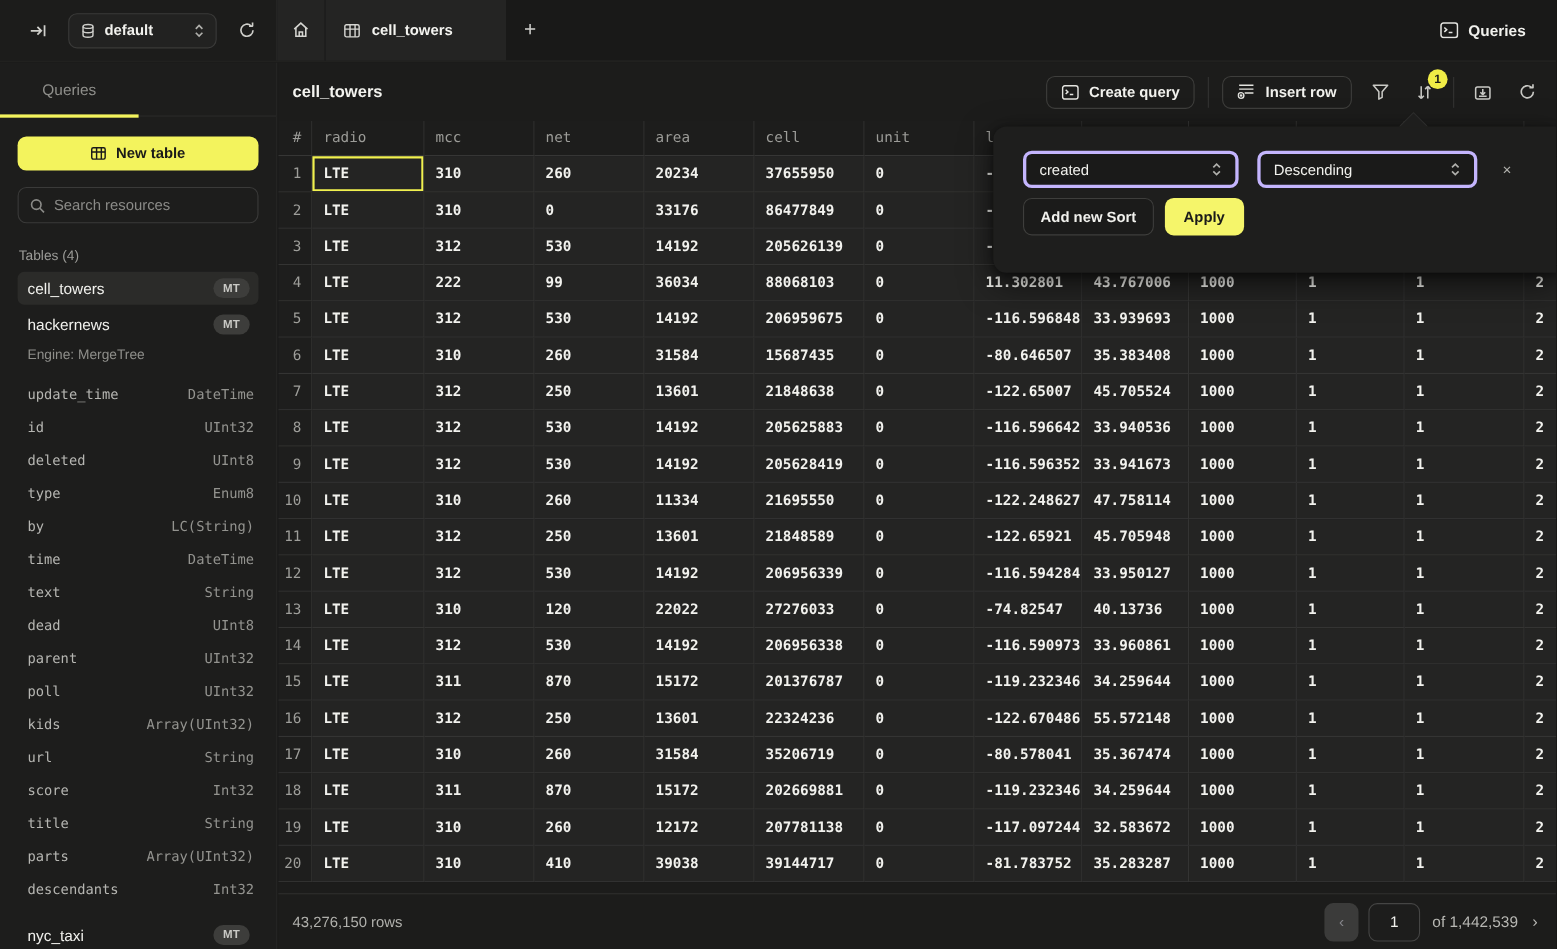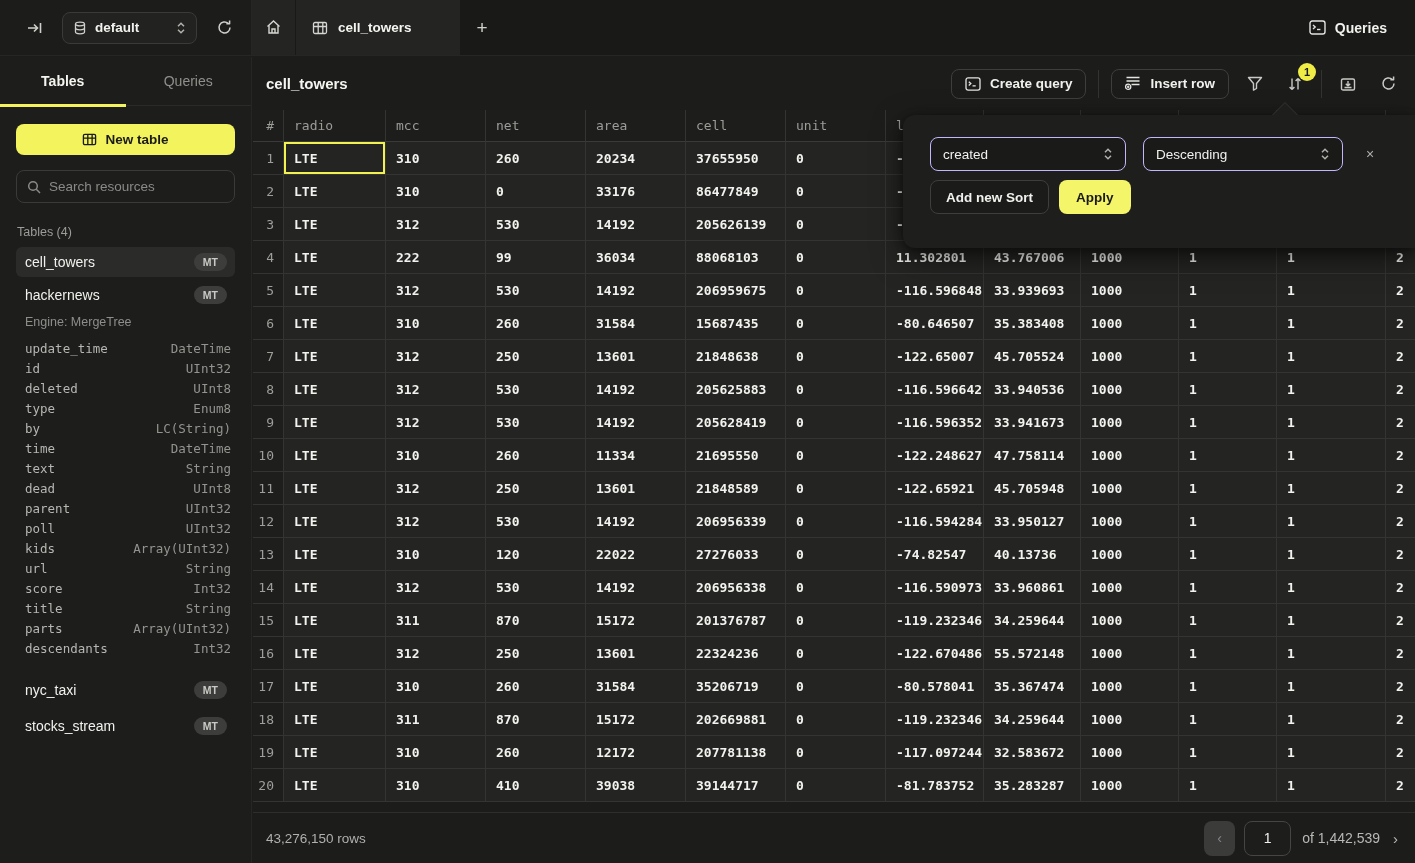--- a/index.html
+++ b/index.html
@@ -36,21 +36,21 @@
   .search-box { margin-top:15px; height:33px; border:1px solid #3a3a39; border-radius:8px; display:flex; align-items:center; gap:8px; padding:0 10px; color:#8a8a87;}
   .search-box input { flex:1; background:transparent; border:none; outline:none; color:#e8e8e4; font-size:13.5px; font-family:"Liberation Sans",sans-serif;}
   .search-box input::placeholder { color:#8a8a87; }
   .section-label { margin:22px 0 8px 1px; font-size:12.5px; color:#9c9c98; }
   .tbl-item { height:30px; display:flex; align-items:center; justify-content:space-between; padding:0 8px 0 9px; border-radius:6px; cursor:pointer; margin-bottom:3px;}
   .tbl-item.active { background:#2b2b29; }
   .tbl-item .nm { font-size:14px; color:#f1f1ed; }
   .pill { background:#3d3d3b; color:#c9c9c5; font-size:10.5px; font-weight:700; border-radius:10px; padding:3px 9px; }
   .engine-line { font-size:12.5px; color:#8e8e8a; padding:2px 0 8px 9px; }
   .schema { padding:2px 4px 10px 9px; }
-  .schema-row { display:flex; justify-content:space-between; font-size:12.5px; line-height:20px; }
+  .schema-row { display:flex; justify-content:space-between; font-size:12.5px; line-height:20px;margin-top:10px; }
   .schema-row .cn { color:#b6b6b2; }
   .schema-row .ct { color:#93938f; }
   .tbl-item.spaced { margin-top:6px; }
 
   
   .main { position:absolute; left:253px; top:57px; width:1162px; height:806px; background:#1c1c1b;}
   .toolbar { height:53px; display:flex; align-items:center; padding:0 13px; }
   .page-title { font-size:15px; font-weight:700; color:#f4f4f0; }
   .toolbar-right { margin-left:auto; display:flex; align-items:center; gap:12px; }
   .tb-btn { height:30px; display:flex; align-items:center; gap:9px; padding:0 13px; background:transparent; border:1px solid #3e3e3c; border-radius:8px; color:#f1f1ed; font-size:13.5px; font-weight:700; font-family:"Liberation Sans",sans-serif; cursor:pointer;}
@@ -78,21 +78,21 @@
   .pg-next { color:#b8b8b4; font-size:15px; cursor:pointer; padding:0 2px;}
 
   
   .popup { position:absolute; left:903px; top:115px; width:512px; height:133px; background:#1e1e1d; border-radius:12px 0 0 12px; box-shadow:0 10px 30px rgba(0,0,0,.55), 0 2px 8px rgba(0,0,0,.4); z-index:20; }
   .caret { position:absolute; left:1272px; top:103px; width:0; height:0; border-left:13px solid transparent; border-right:13px solid transparent; border-bottom:13px solid #1e1e1d; z-index:21; filter:drop-shadow(0 -1px 0 #323231);}
   .pp-inner { padding:13px 0 0 27px; }
   .pp-row { display:flex; align-items:center; }
   .pp-label { font-size:13.5px; font-weight:700; color:#f4f4f0; }
   .pp-label.second { margin-left:146px; }
   .pp-selects { margin-top:9px; display:flex; align-items:center; }
-  .pp-select { height:34px; background:#1a1a19; border:1px solid #c4b5fd; border-radius:8px; display:flex; align-items:center; padding:0 12px; cursor:pointer;}
+  .pp-select { height:34px; background:#1a1a19; border:3px solid #c4b5fd; border-radius:8px; display:flex; align-items:center; padding:0 12px; cursor:pointer;}
   .pp-select .val { font-size:13.5px; color:#f1f1ed; flex:1; }
   .pp-select.col { width:196px; margin-right:17px; }
   .pp-select.ord { width:200px; }
   .pp-close { margin-left:23px; color:#b0b0ac; font-size:14px; cursor:pointer; }
   .pp-actions { margin-top:9px; display:flex; align-items:center; gap:10px; }
   .pp-add { height:34px; padding:0 15px; background:#1b1b1a; border:1px solid #3e3e3c; border-radius:8px; color:#f1f1ed; font-size:13.5px; font-weight:700; font-family:"Liberation Sans",sans-serif; cursor:pointer;}
   .pp-apply { height:34px; padding:0 17px; background:#f5f56a; border:none; border-radius:8px; color:#1a1a19; font-size:13.5px; font-weight:700; font-family:"Liberation Sans",sans-serif; cursor:pointer;}
 
   svg { display:block; }
 </style>
@@ -162,21 +162,20 @@
               <path d="M8 9.5h3.4"></path>
             </svg>
         </span>
         <span>Queries</span>
       </div>
     </div>
   </div>
 
   <div class="sidebar">
     <div class="side-tabs">
-      <div class="side-tab active">Tables</div>
       <div class="side-tab inactive">Queries</div>
       <div class="side-underline"></div>
     </div>
     <div class="side-content">
       <button class="new-table-btn">
         <span>
           <svg width="15" height="15" viewBox="0 0 16 16" fill="none" stroke="#1a1a19" stroke-width="1.4">
               <rect x="1.5" y="2.5" width="13" height="11" rx="1.5"></rect>
               <path d="M1.5 6.5h13M6.2 2.5v11M10.8 2.5v11"></path>
             </svg>

